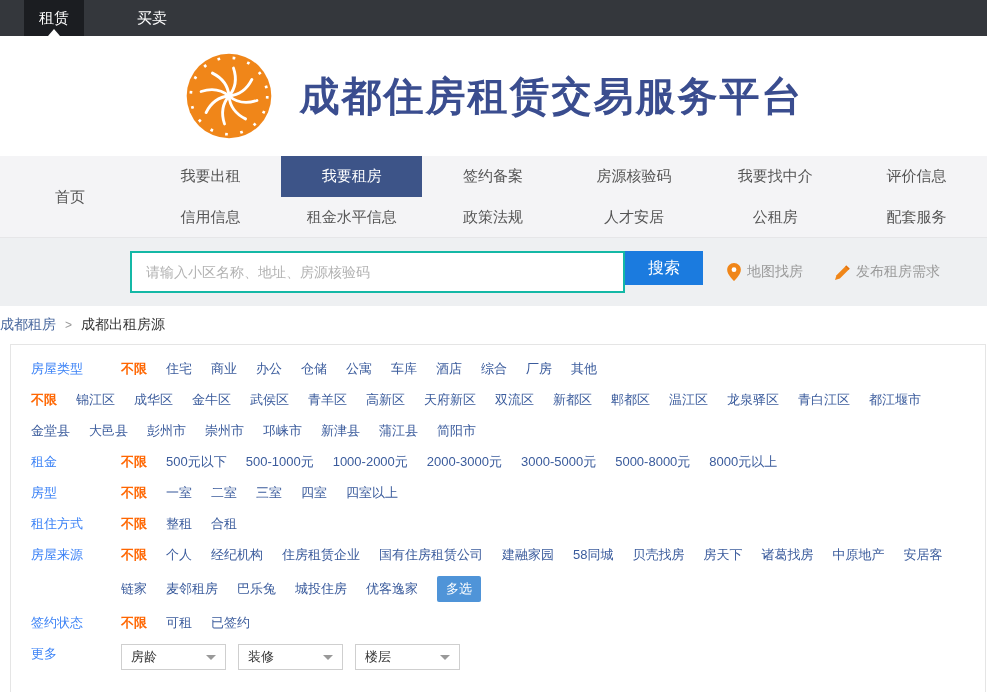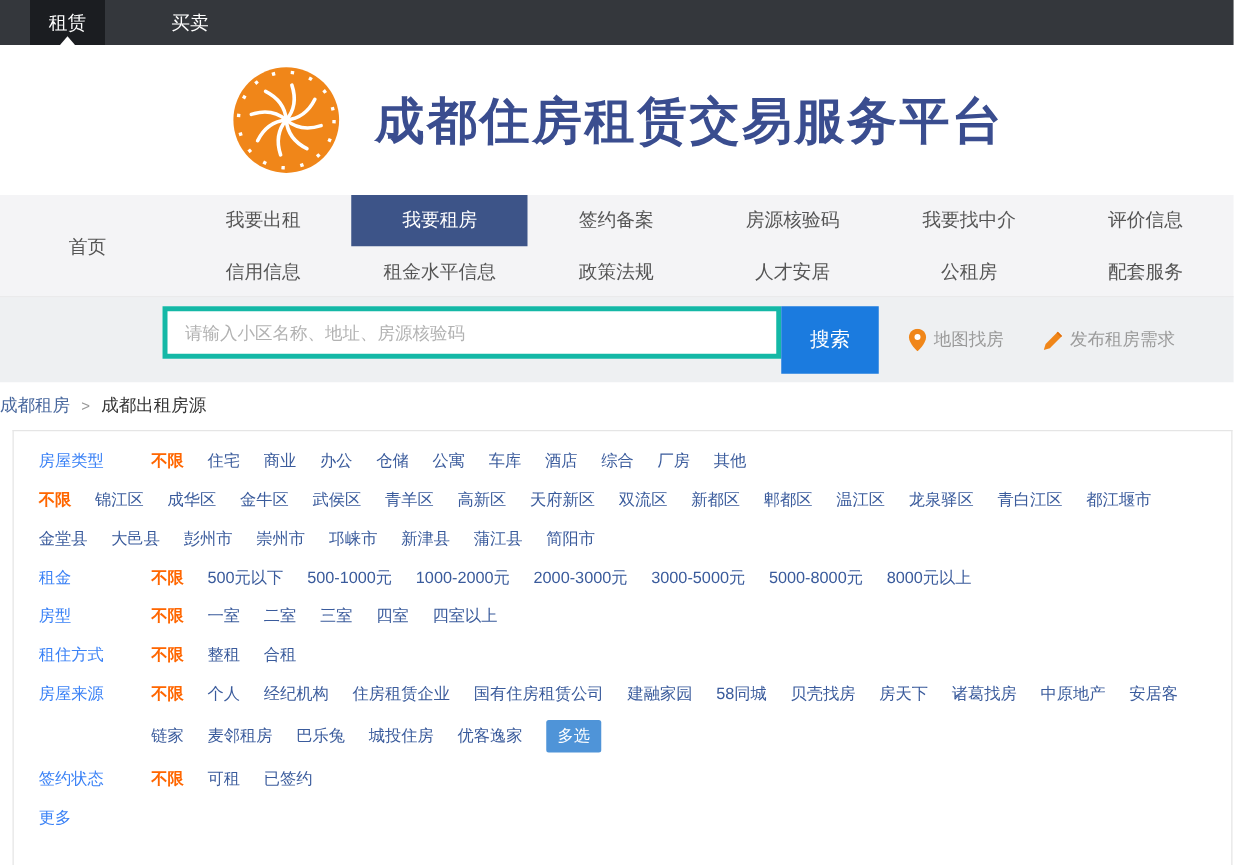--- a/index.html
+++ b/index.html
@@ -29,24 +29,24 @@
   .nav-home { grid-row:1 / span 2; display:flex; align-items:center; justify-content:center;
     font-size:15px; color:#555; cursor:pointer; }
   .nav-item { display:flex; align-items:center; justify-content:center;
     font-size:15px; color:#555; cursor:pointer; }
   .nav-item.active { background:#3d5488; color:#fff; }
 
   
   .search-section { height:68px; background:#eef0f2; display:flex; align-items:center;
     padding-left:130px; }
   .search-box { display:flex; }
-  .search-input { width:495px; height:42px; border:4px solid #14b8a6; background:#fff;
+  .search-input { width:495px; height:42px; border:2px solid #14b8a6; background:#fff;
     font-size:14px; padding:0 14px; outline:none; color:#333; }
   .search-input::placeholder { color:#b2b2b2; }
-  .search-btn { width:78px; height:54px; background:#1b7bdf; color:#fff; border:none;
+  .search-btn { width:78px; height:34px; background:#1b7bdf; color:#fff; border:none;
     font-size:16px; cursor:pointer; }
   .quick-link { display:flex; align-items:center; gap:6px; color:#9a9a9a; font-size:14px;
     cursor:pointer; }
   .quick-link.map { margin-left:24px; }
   .quick-link.publish { margin-left:32px; }
 
   
   .breadcrumb { height:38px; background:#fff; display:flex; align-items:center;
     font-size:14px; }
   .crumb-root { color:#49689e; cursor:pointer; }
@@ -245,14 +245,28 @@
     <div class="frow">
       <div class="frow-label">签约状态</div>
       <div class="frow-opts">
         <span class="fopt selected">不限</span>
         <span class="fopt">可租</span>
         <span class="fopt">已签约</span>
       </div>
     </div>
     <div class="frow more">
       <div class="frow-label">更多</div>
+      <div class="selects">
+        <div class="fselect">
+          <span>房龄</span>
+          <span class="chevron"></span>
+        </div>
+        <div class="fselect">
+          <span>装修</span>
+          <span class="chevron"></span>
+        </div>
+        <div class="fselect">
+          <span>楼层</span>
+          <span class="chevron"></span>
+        </div>
+      </div>
     </div>
   </section>
 
 </body></html>

